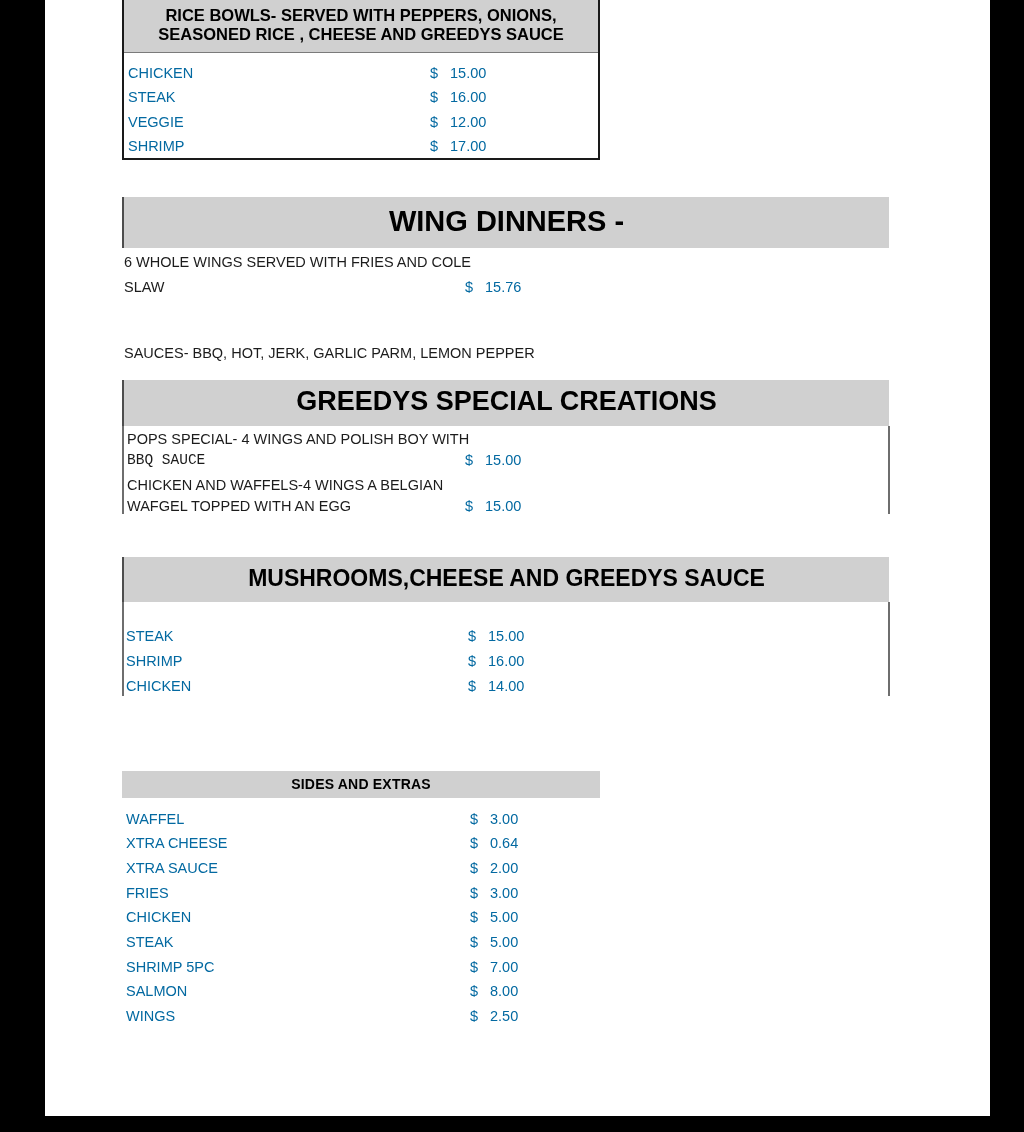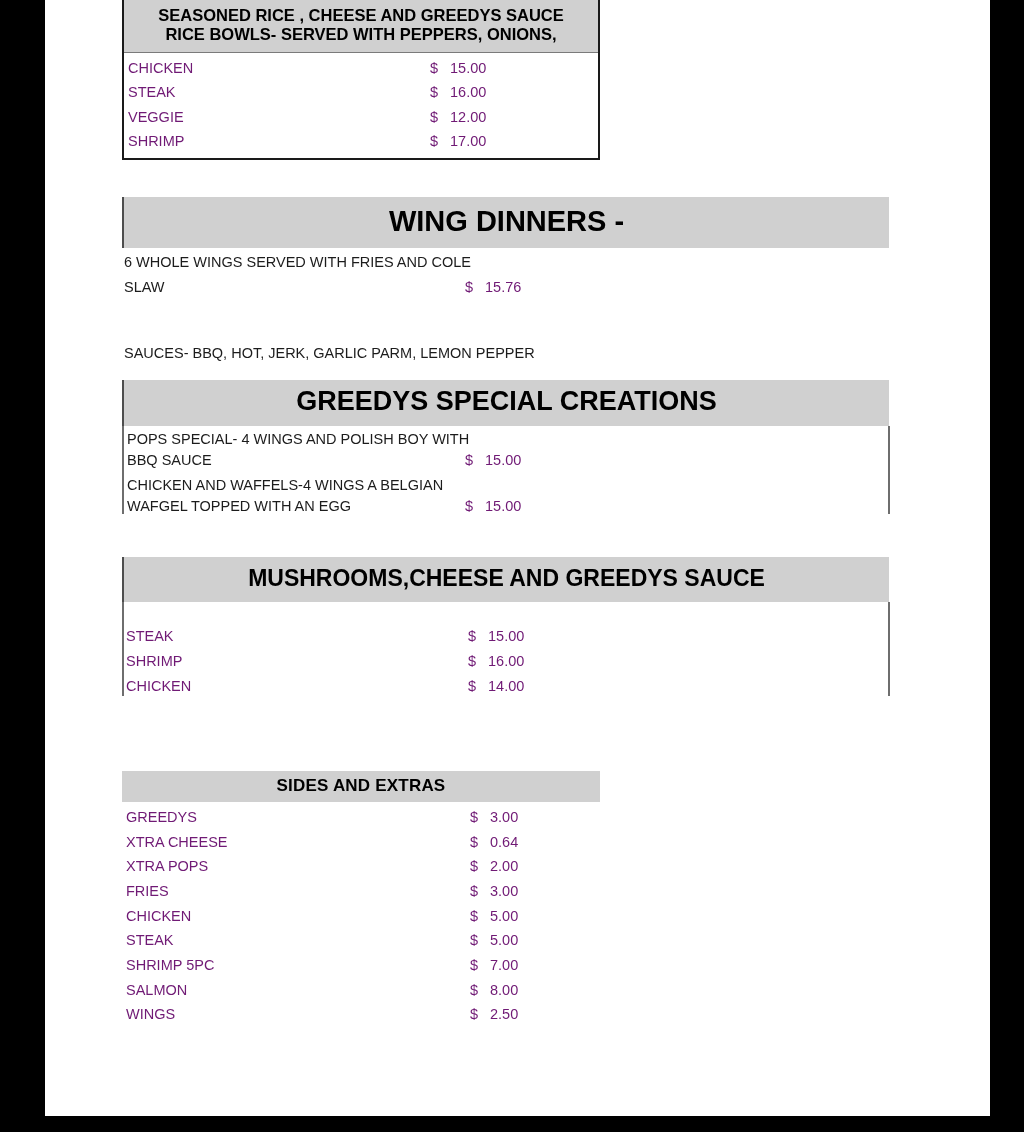--- a/index.html
+++ b/index.html
@@ -57,23 +57,23 @@
   }
   .boxed .band {
     border-bottom: 1px solid #7a7a7a;
   }
 
   .rows {
     padding: 0;
   }
   .row {
     display: flex;
-    align-items: center;
+    align-items: flex-end;
     font-size: 14.5px;
-    color: #701a75;
+    color: #0369a1;
     line-height: 1;
   }
   .row .name {
     padding-left: 4px;
     white-space: nowrap;
   }
   .row .price {
     display: flex;
     white-space: nowrap;
   }
@@ -108,34 +108,34 @@
   #sec-wings       { left: 77px; top: 197px; width: 767px; }
   #sec-wings .band { font-size: 29px; padding: 8px 4px 9px; }
 
   #sec-special       { left: 77px; top: 380px; width: 767px; }
   #sec-special .band { font-size: 27px; padding: 6px 0 8px; }
 
   #sec-loaded       { left: 77px; top: 557px; width: 767px; }
   #sec-loaded .band { font-size: 23px; padding: 8px 0 10px; }
 
   #sec-sides       { left: 77px; top: 771px; width: 478px; }
-  #sec-sides .band { font-size: 17px; padding: 5px 0 6px; letter-spacing: .2px; }
+  #sec-sides .band { font-size: 14px; padding: 5px 0 6px; letter-spacing: .2px; }
   #sec-sides .row  { height: 24.7px; }
   #sec-sides .row .name { width: 344px; }
 </style>
 </head>
 <body>
 
 <div id="page-sheet">
   <div class="menu-body">
 
     <div class="section boxed" id="sec-rice">
       <div class="band">
+        <div>RICE BOWLS- SERVED WITH PEPPERS, ONIONS,</div>
         <div>SEASONED RICE , CHEESE AND GREEDYS SAUCE</div>
-        <div>RICE BOWLS- SERVED WITH PEPPERS, ONIONS,</div>
       </div>
       <div class="rows">
         <div class="row">
           <span class="name">CHICKEN</span>
           <span class="price">
             <span class="cur">$</span>
             <span class="amt">15.00</span>
           </span>
         </div>
         <div class="row">
@@ -177,21 +177,21 @@
       </div>
     </div>
 
     <div class="section" id="sec-special">
       <div class="band with-left-rule">GREEDYS SPECIAL CREATIONS</div>
       <div style="position:relative;height:100px;">
         <div class="leading-rule" style="left:0;top:0;height:88px;"></div>
         <div class="trailing-rule" style="right:-1px;top:0;height:88px;"></div>
 
         <div class="note" style="position:absolute;left:5px;top:6px;">POPS SPECIAL- 4 WINGS AND POLISH BOY WITH</div>
-        <div class="note" style="position:absolute;left:5px;top:27px;">BBQ SAUCE</div>
+        <div class="note" style="position:absolute;left:5px;top:27px;font-family:Liberation Mono, monospace;">BBQ SAUCE</div>
         <div class="row" style="position:absolute;left:343px;top:27px;">
           <span class="price">
             <span class="cur">$</span>
             <span class="amt">15.00</span>
           </span>
         </div>
 
         <div class="note" style="position:absolute;left:5px;top:52px;">CHICKEN AND WAFFELS-4 WINGS A BELGIAN</div>
         <div class="note" style="position:absolute;left:5px;top:73px;">WAFGEL TOPPED WITH AN EGG</div>
         <div class="row" style="position:absolute;left:343px;top:73px;">
@@ -232,35 +232,35 @@
             <span class="amt">14.00</span>
           </span>
         </div>
       </div>
     </div>
 
     <div class="section" id="sec-sides">
       <div class="band">SIDES AND EXTRAS</div>
       <div class="rows" style="padding-top:3px;">
         <div class="row">
-          <span class="name">GREEDYS</span>
+          <span class="name">WAFFEL</span>
           <span class="price">
             <span class="cur">$</span>
             <span class="amt">3.00</span>
           </span>
         </div>
         <div class="row">
           <span class="name">XTRA CHEESE</span>
           <span class="price">
             <span class="cur">$</span>
             <span class="amt">0.64</span>
           </span>
         </div>
         <div class="row">
-          <span class="name">XTRA POPS</span>
+          <span class="name">XTRA SAUCE</span>
           <span class="price">
             <span class="cur">$</span>
             <span class="amt">2.00</span>
           </span>
         </div>
         <div class="row">
           <span class="name">FRIES</span>
           <span class="price">
             <span class="cur">$</span>
             <span class="amt">3.00</span>

